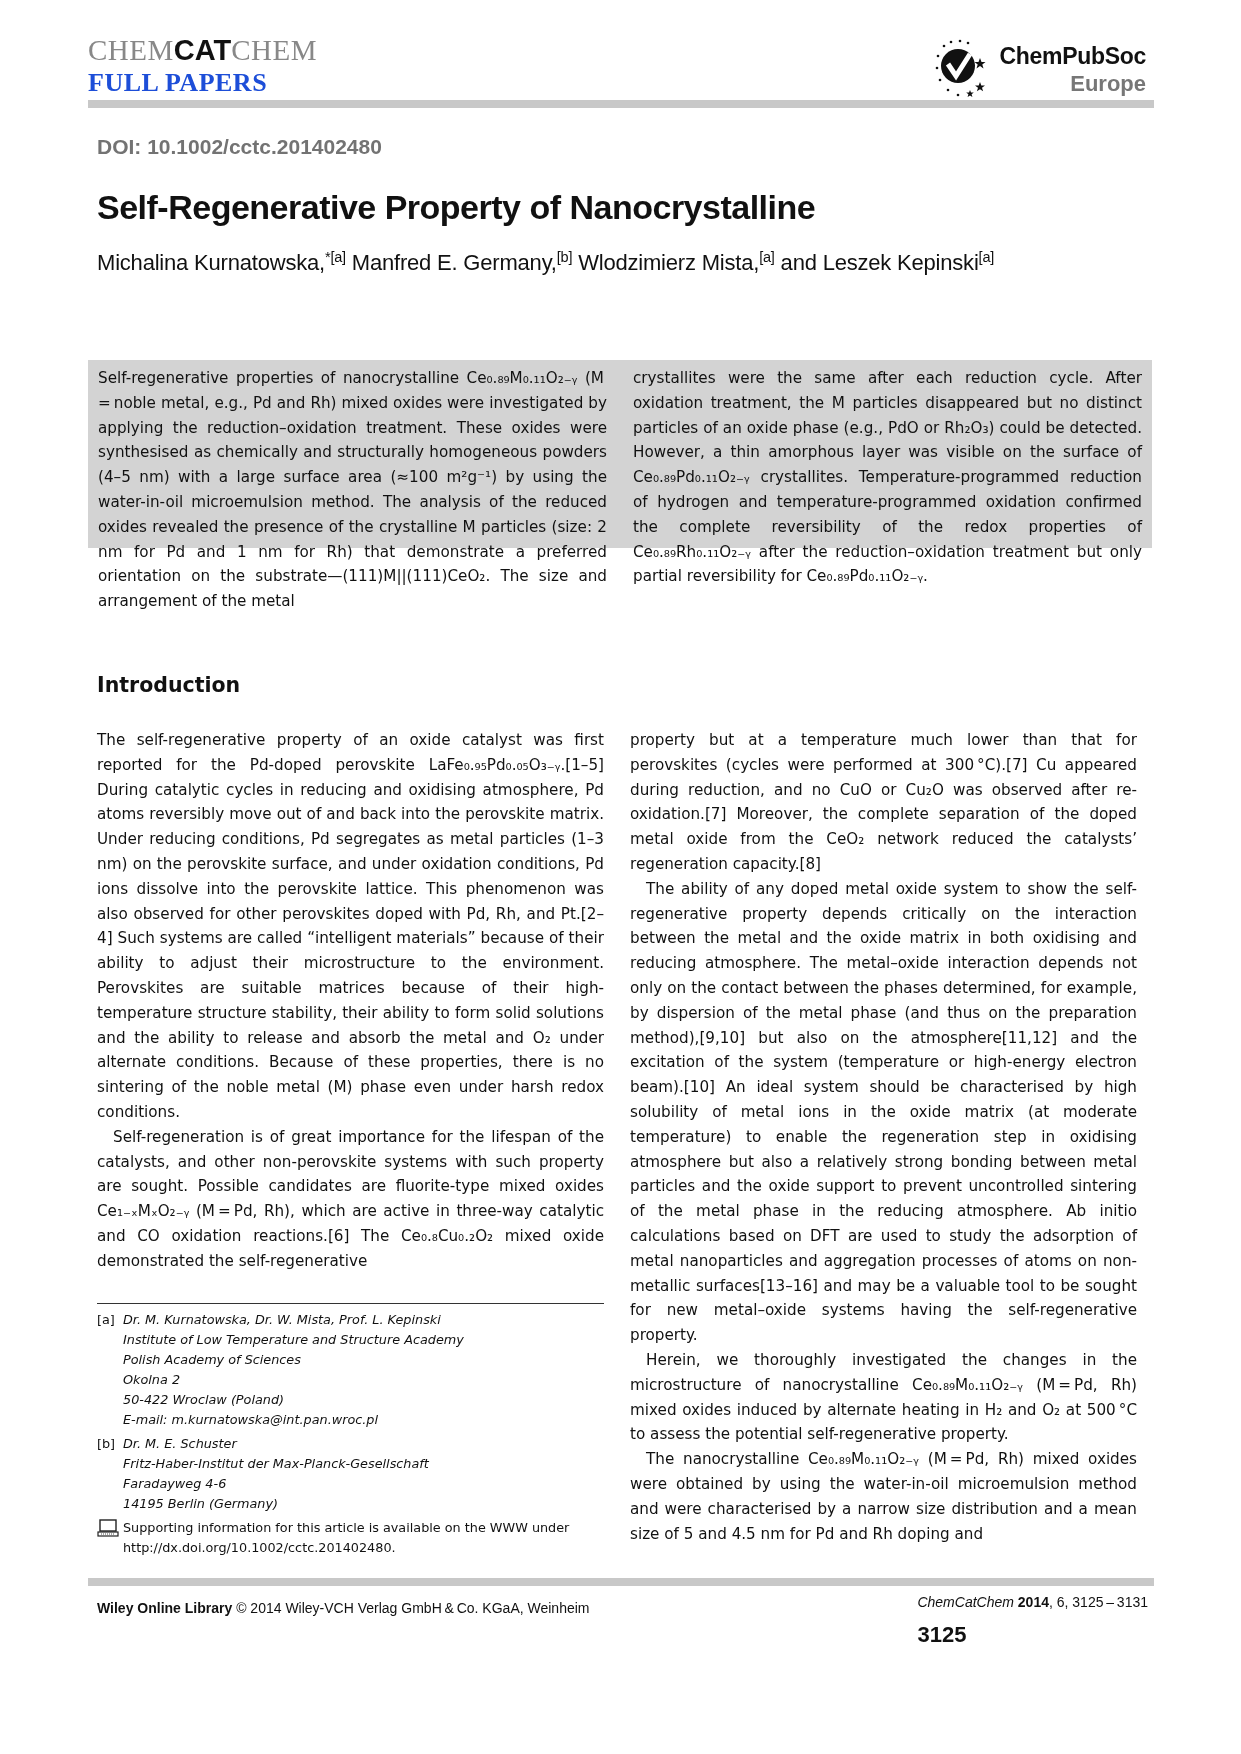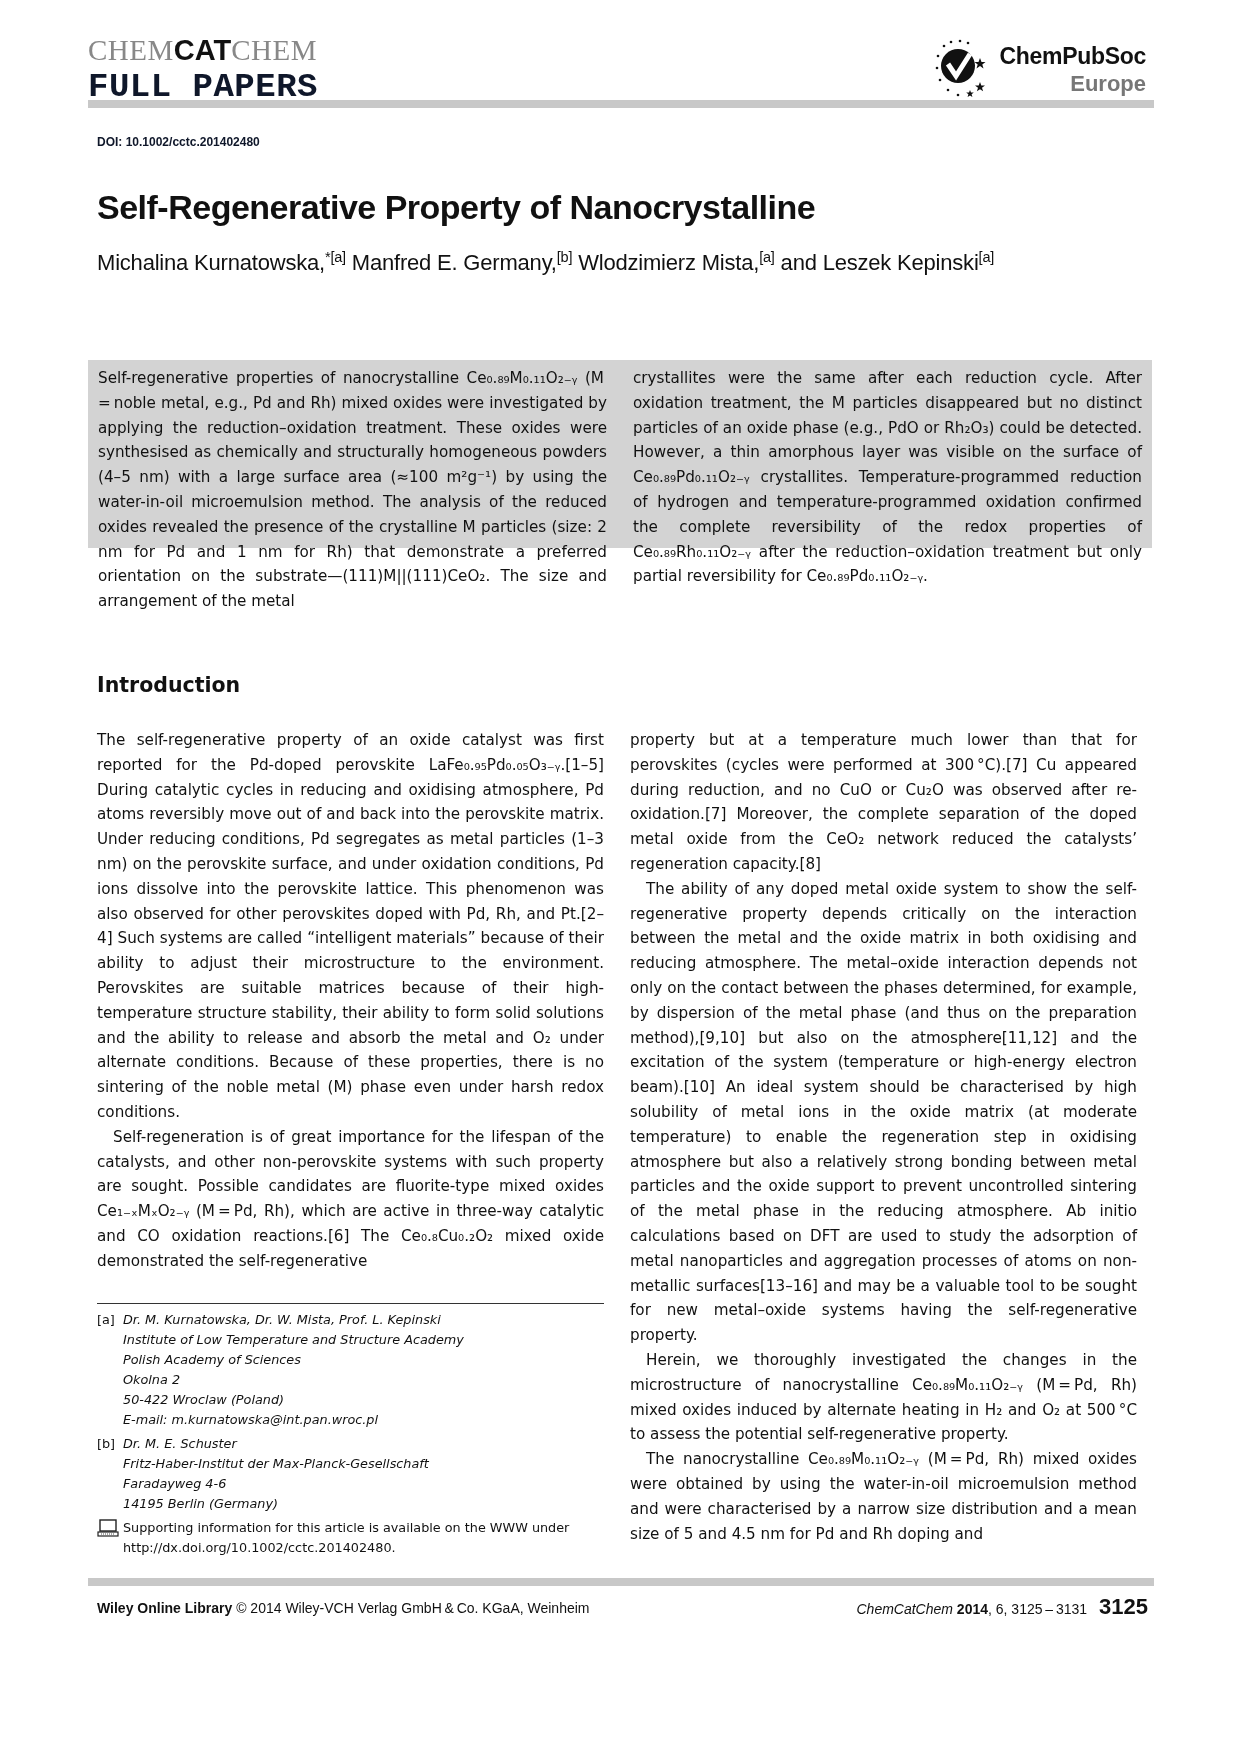--- a/index.html
+++ b/index.html
@@ -5,28 +5,28 @@
   * { box-sizing: border-box; margin: 0; padding: 0; }
   html, body { width: 1241px; height: 1754px; background: #ffffff; }
   body { position: relative; font-family: "DejaVu Sans", sans-serif; color: #1a1a1a; overflow: hidden; }
   sub, sup { font-size: 0.66em; line-height: 0; }
   sub { vertical-align: -0.28em; }
   sup { vertical-align: 0.55em; }
 
   .header { position: absolute; left: 88px; top: 34px; width: 1066px; height: 76px; }
   .journal { position: absolute; left: 0; top: 0; font-family: "Liberation Serif", serif; font-size: 29px; color: #888; letter-spacing: 0.5px; line-height: 32px; }
   .journal .cat { font-family: "Liberation Sans", sans-serif; font-weight: bold; color: #111; letter-spacing: 0; }
-  .section-label { position: absolute; left: 0; top: 34px; font-family: Liberation Mono, monospace; font-weight: bold; font-size: 34px; color: #0f172a; letter-spacing: 0.5px; }
+  .section-label { position: absolute; left: 0; top: 34px; font-family: Liberation Serif, serif; font-weight: bold; font-size: 26px; color: #1d4ed8; letter-spacing: 0.5px; }
   .logo { position: absolute; right: 0; top: 4px; width: 220px; height: 62px; }
   .logo-mark { position: absolute; left: 0; top: 0; width: 56px; height: 62px; }
   .logo-name { position: absolute; right: 8px; top: 5px; font-family: "Liberation Sans", sans-serif; font-weight: bold; font-size: 23px; color: #111; letter-spacing: -0.3px; }
   .logo-sub { position: absolute; right: 8px; top: 33px; font-family: "Liberation Sans", sans-serif; font-weight: bold; font-size: 22px; color: #777; }
   .header-bar { position: absolute; left: 88px; top: 100px; width: 1066px; height: 8px; background: #c8c8c8; }
 
-  .doi { position: absolute; left: 97px; top: 135px; font-family: "Liberation Sans", sans-serif; font-weight: bold; font-size: 12px; color: #0f172a; }
+  .doi { position: absolute; left: 97px; top: 135px; font-family: "Liberation Sans", sans-serif; font-weight: bold; font-size: 21px; color: #737373; }
   .title { position: absolute; left: 97px; top: 172px; width: 1050px; font-family: "Liberation Sans", sans-serif; font-weight: bold; font-size: 34px; line-height: 40px; color: #111; letter-spacing: -0.5px; margin-top: 15px; }
   .authors { position: absolute; left: 97px; top: 250px; width: 1060px; font-family: "Liberation Sans", sans-serif; font-size: 22px; color: #111; letter-spacing: -0.2px; }
 
   .abstract { position: absolute; left: 88px; top: 360px; width: 1064px; height: 188px; background: #d3d3d3; padding: 6px 10px 0 10px; display: flex; gap: 26px; }
   .abstract .col { width: 514px; font-size: 15.2px; line-height: 24.8px; text-align: justify; color: #111; }
 
   .intro-heading { position: absolute; left: 97px; top: 673px; font-family: "DejaVu Sans", sans-serif; font-weight: bold; font-size: 20.5px; color: #111; }
 
   .body-col { position: absolute; top: 728px; width: 507px; font-size: 15.2px; line-height: 24.8px; text-align: justify; color: #111; }
   .body-col.left { left: 97px; }
@@ -36,21 +36,21 @@
   .footnotes { position: absolute; left: 97px; top: 1303px; width: 507px; border-top: 1px solid #333; padding-top: 6px; font-size: 12.8px; line-height: 20px; color: #111; }
   .fn { display: flex; margin-bottom: 4px; }
   .fn-key { width: 26px; flex: none; }
   .fn-body { font-style: italic; }
   .si { display: flex; align-items: flex-start; margin-top: 2px; }
   .si-icon { width: 22px; height: 18px; flex: none; margin-right: 4px; margin-top: 1px; }
 
   .footer-bar { position: absolute; left: 88px; top: 1578px; width: 1066px; height: 8px; background: #c8c8c8; }
   .footer-left { position: absolute; left: 97px; top: 1600px; font-family: "Liberation Sans", sans-serif; font-size: 14px; color: #111; }
   .footer-left b { font-weight: bold; }
-  .footer-right { position: absolute; right: 93px; top: 1594px; font-family: "Liberation Sans", sans-serif; font-size: 14px; color: #111; display: flex; align-items: baseline; gap: 12px; }
+  .footer-right { position: absolute; right: 93px; top: 1594px; font-family: "Liberation Sans", sans-serif; font-size: 14px; color: #111; display: flex; align-items: baseline; gap: 12px; flex-direction: column; }
   .footer-right .jname { font-style: italic; }
   .page-num { font-weight: bold; font-size: 22px; }
 </style>
 </head>
 <body>
 
 <div class="header">
   <div class="journal"><span>CHEM</span><span class="cat">CAT</span><span>CHEM</span></div>
   <div class="section-label">FULL PAPERS</div>
   <div class="logo">

